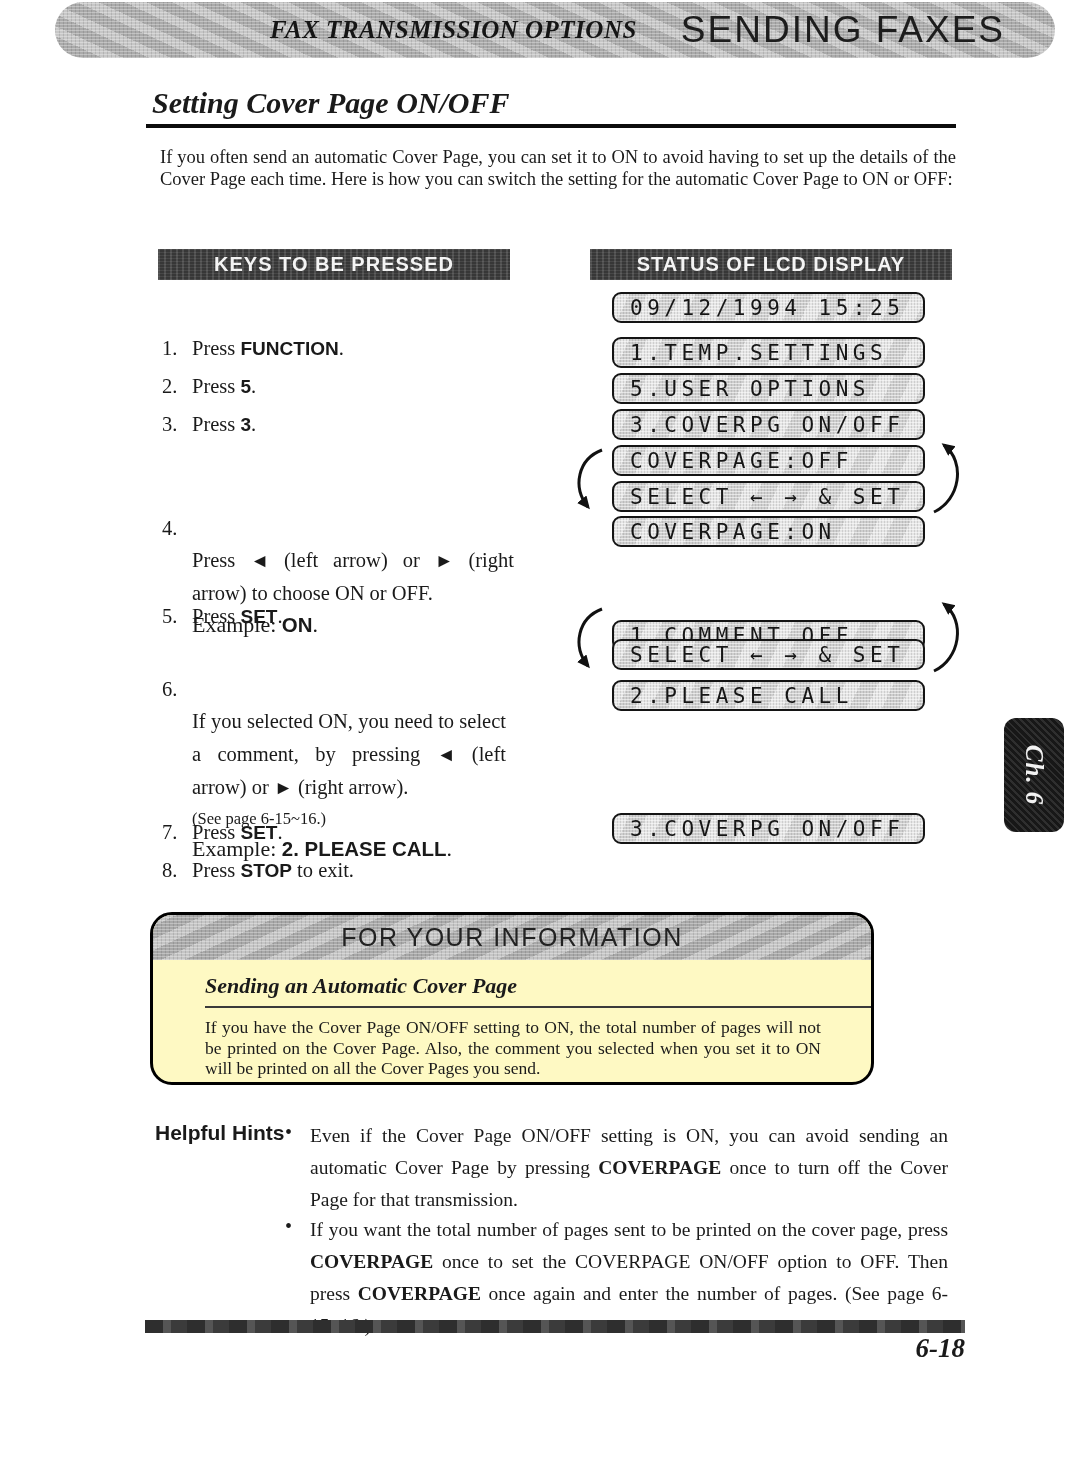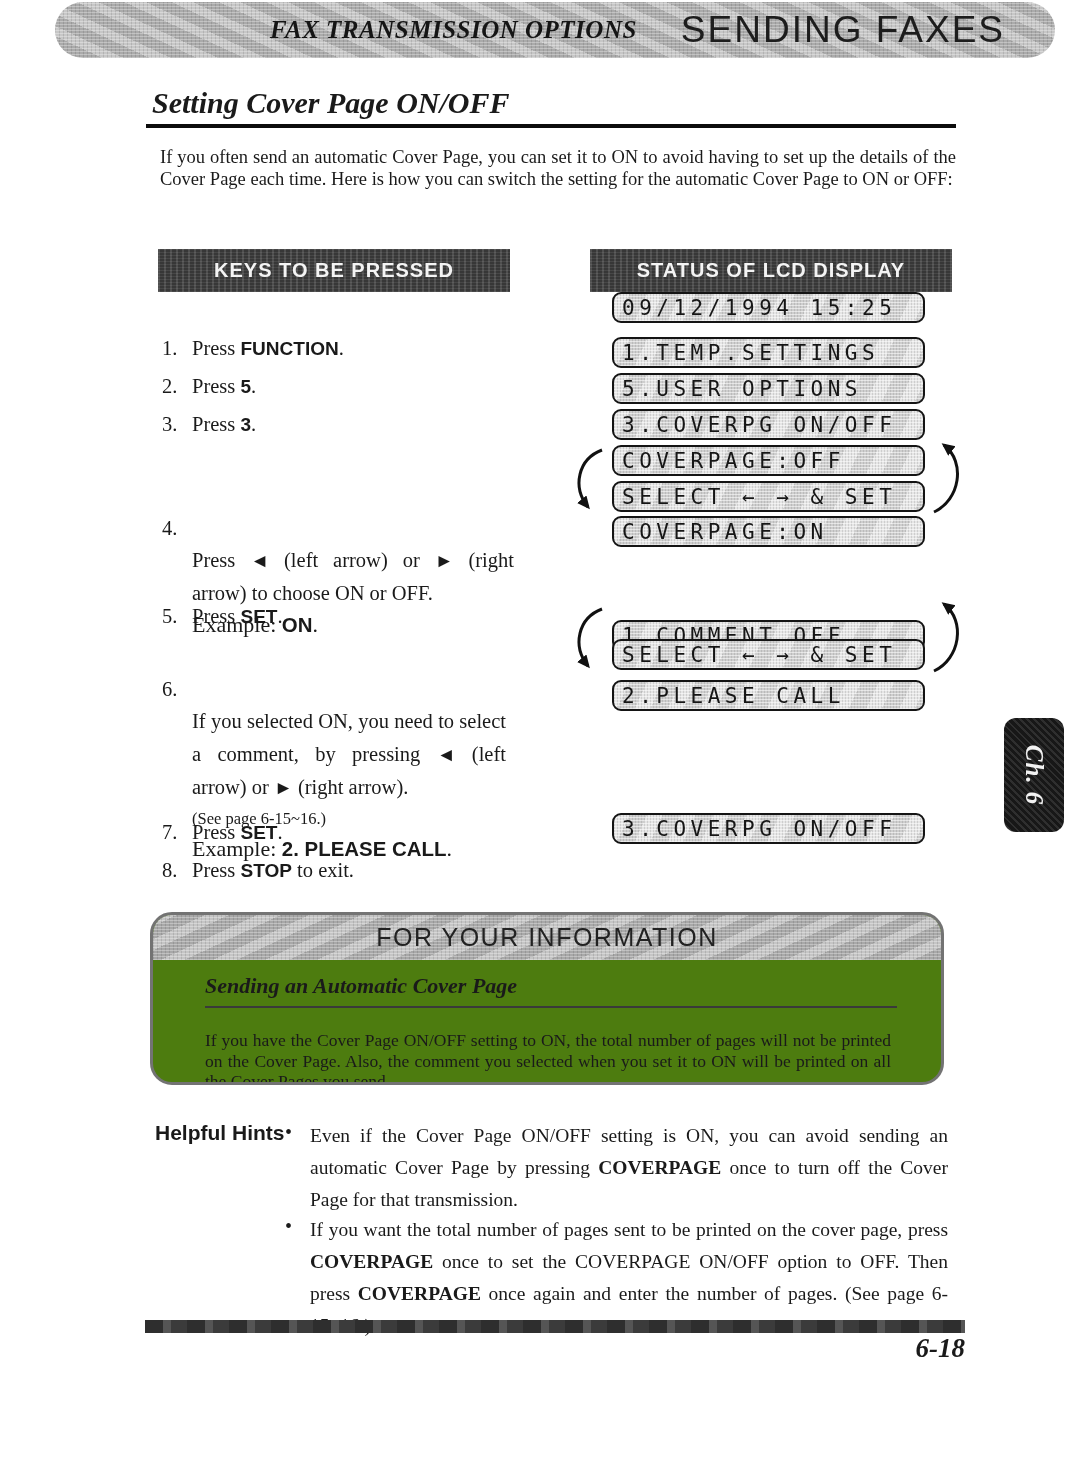--- a/index.html
+++ b/index.html
@@ -18,21 +18,21 @@
   .band-chapter{font-family:"Liberation Sans",sans-serif;font-size:37px;letter-spacing:2px;color:#1d1d1d;}
 
   
   .page-title{position:absolute;left:152px;top:86px;font-weight:bold;font-style:italic;font-size:30px;margin:0;}
   .title-rule{position:absolute;left:146px;top:124px;width:810px;height:4px;background:#0c0c0c;}
 
   .intro{position:absolute;left:160px;top:147px;width:796px;margin:0;
          font-size:18.5px;line-height:21.5px;text-align:justify;}
 
   
-  .col-header{position:absolute;height:43px;box-sizing:border-box;
+  .col-header{position:absolute;height:31px;box-sizing:border-box;
         background-color:#373737;
         background-image:repeating-linear-gradient(90deg, rgba(255,255,255,.12) 0 2px, rgba(0,0,0,0) 2px 6px),
                          repeating-linear-gradient(0deg, rgba(255,255,255,.08) 0 1px, rgba(0,0,0,0) 1px 3px);
         color:#f4f4f4;font-family:"Liberation Sans",sans-serif;font-weight:bold;font-size:20px;
         letter-spacing:1px;display:flex;align-items:center;justify-content:center;}
   .keys-bar{left:158px;top:249px;width:352px;}
   .lcd-bar{left:590px;top:249px;width:362px;}
 
   
   .step{position:absolute;left:162px;width:352px;font-size:20.5px;line-height:33px;padding-left:30px;box-sizing:border-box;}
@@ -48,43 +48,43 @@
   .s7{top:816px}.s8{top:854px}
 
   
   .lcdbox{position:absolute;left:612px;width:313px;height:31px;box-sizing:border-box;
         background-color:#d9d9d9;
         background-image:
           repeating-linear-gradient(0deg, rgba(255,255,255,.55) 0 1px, rgba(0,0,0,0) 1px 3px),
           repeating-linear-gradient(90deg, rgba(110,110,110,.20) 0 1px, rgba(0,0,0,0) 1px 3px),
           repeating-linear-gradient(115deg, rgba(255,255,255,.35) 0 14px, rgba(0,0,0,.05) 14px 30px);
         border:2px solid #141414;border-radius:9px;
-        display:flex;align-items:center;padding-left:8px;white-space:pre;
+        display:flex;align-items:center;padding-left:16px;white-space:pre;
         font-family:"DejaVu Sans Mono",monospace;font-size:21px;letter-spacing:4.5px;color:#161616;}
   .lb1{top:292px}.lb2{top:337px}.lb3{top:373px}.lb4{top:409px}.lb5{top:445px}
   .lb6{top:481px}.lb7{top:516px}.lb8{top:620px}.lb9{top:639px}.lb10{top:680px}.lb11{top:813px}
 
   .arr{position:absolute;}
   .aL1{left:566px;top:447px}.aR1{left:928px;top:440px}
   .aL2{left:566px;top:606px}.aR2{left:928px;top:599px}
 
   
-  .fyi{position:absolute;left:150px;top:912px;width:794px;height:173px;box-sizing:border-box;
-       border:3px solid #737373;border-radius:22px;overflow:hidden;background:#4d7c0f;}
+  .fyi{position:absolute;left:150px;top:912px;width:724px;height:173px;box-sizing:border-box;
+       border:3px solid #000000;border-radius:22px;overflow:hidden;background:#fef9c3;}
   .fyi-bar{height:45px;
        background-color:#b2b2b2;
        background-image:
          repeating-linear-gradient(0deg, rgba(255,255,255,.30) 0 1px, rgba(0,0,0,0) 1px 3px),
          repeating-linear-gradient(90deg, rgba(0,0,0,.10) 0 1px, rgba(0,0,0,0) 1px 4px),
          repeating-linear-gradient(155deg, rgba(255,255,255,.25) 0 10px, rgba(0,0,0,.06) 10px 22px);
        display:flex;align-items:center;justify-content:center;
        font-family:"Liberation Sans",sans-serif;font-size:25px;letter-spacing:1.5px;color:#222;}
   .fyi-sub{margin:13px 0 0 52px;font-weight:bold;font-style:italic;font-size:22px;}
   .fyi-rule{margin:7px 0 0 52px;width:692px;height:2px;background:#3a3a3a;}
-  .fyi-body{margin:22px 50px 0 52px;font-size:17.5px;line-height:20.5px;text-align:justify;}
+  .fyi-body{margin:9px 50px 0 52px;font-size:17.5px;line-height:20.5px;text-align:justify;}
 
   
   .hints-label{position:absolute;left:155px;top:1121px;
        font-family:"Liberation Sans",sans-serif;font-weight:bold;font-size:21px;}
   .bullet{position:absolute;font-size:20px;}
   .bu1{left:285px;top:1121px}.bu2{left:285px;top:1215px}
   .hint{position:absolute;left:310px;width:638px;font-size:19.5px;line-height:32px;text-align:justify;}
   .hint b{font-weight:bold;}
   .h1{top:1120px}.h2{top:1214px}
 

